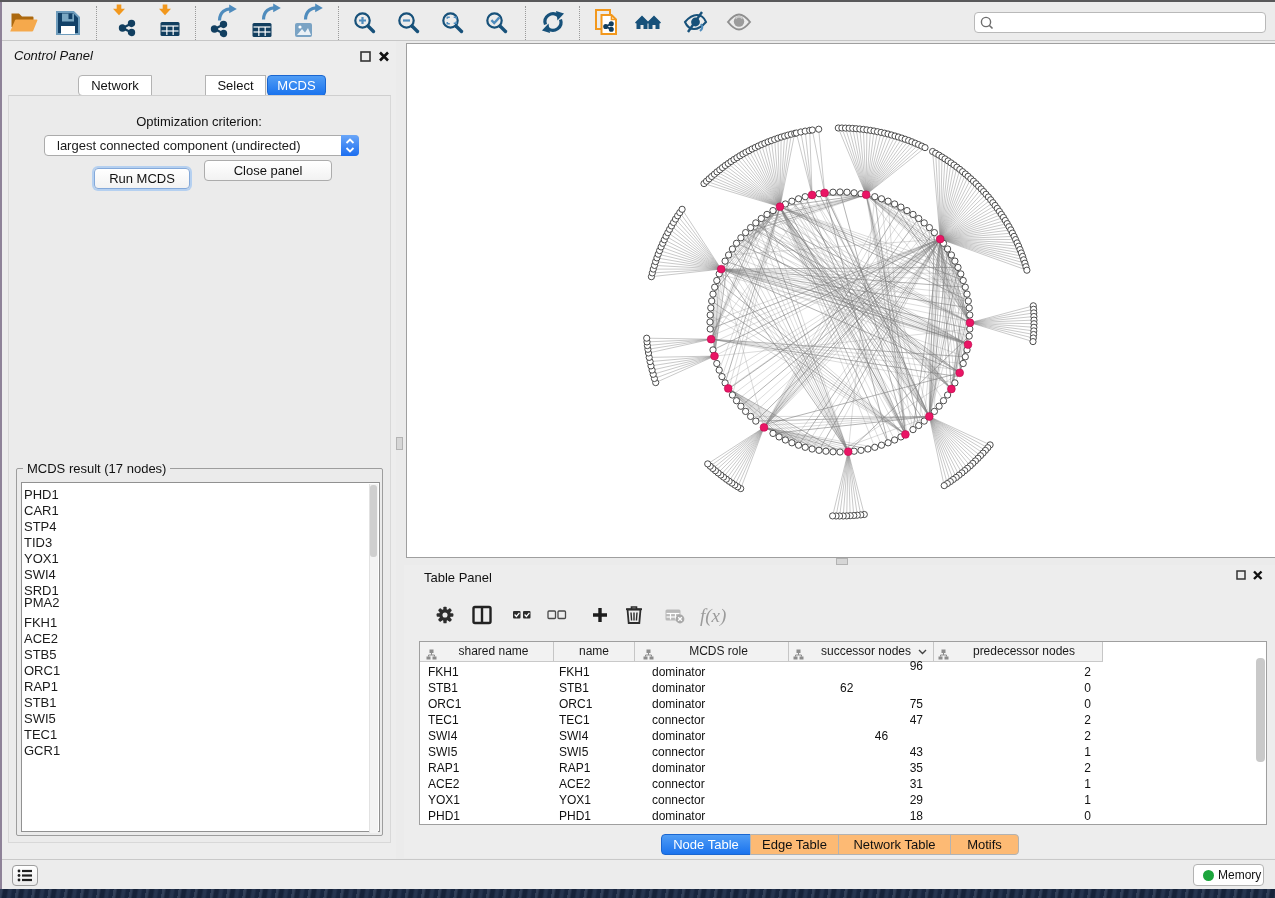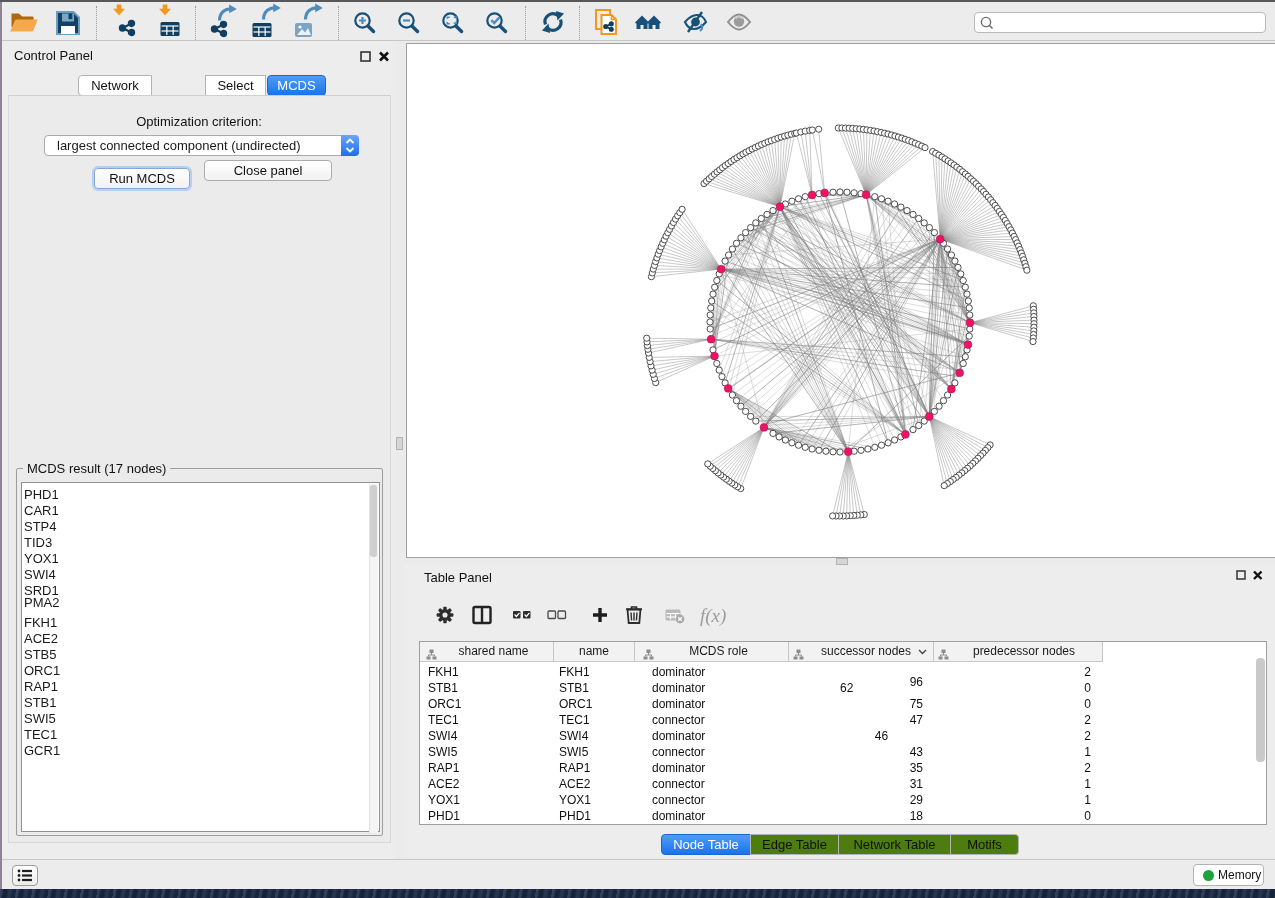--- a/index.html
+++ b/index.html
@@ -12,21 +12,21 @@
 #leftline { left:0; top:2px; width:2px; height:887px; background:#8e8298; }
 #wallpaper { left:0; top:889px; width:1275px; height:9px; background:#16243e; overflow:hidden; }
 
 
 #toolbar { left:2px; top:2px; width:1273px; height:39px; background:#ececec; border-bottom:1px solid #c6c6c6; }
 .tbsep { position:absolute; top:4px; height:34px; width:0; border-left:1px dotted #9a9a9a; }
 #searchbox { position:absolute; left:972px; top:10px; width:292px; height:21px; background:#fff; border:1px solid #b9b9b9; border-radius:4px; }
 
 
 #cpanel { left:2px; top:41px; width:394px; height:818px; background:#ededed; }
-#cpanel-head { position:absolute; left:0; top:0; width:100%; height:26px; }
+#cpanel-head { position:absolute; left:0; top:0; width:100%; height:26px;font-style:italic; }
 #cpanel-title { position:absolute; left:12px; top:7px; font-size:13px; color:#111; }
 #cp-tabsrow { position:absolute; left:0; top:34px; width:100%; height:22px; }
 .cptab { position:absolute; top:0; height:21px; background:#fff; border:1px solid #b3b3b3; font-size:13px; text-align:center; line-height:19px; color:#111; }
 #cp-inner { position:absolute; left:6px; top:54px; width:383px; height:748px; background:#ebebeb; border:1px solid #d8d8d8; border-top:1px solid #cfcfcf; }
 #optlabel { position:absolute; left:0; top:73px; width:100%; text-align:center; font-size:13px; color:#111; }
 #combo { position:absolute; left:42px; top:94px; width:315px; height:21px; background:#fff; border:1px solid #ababab; border-radius:4px; font-size:13px; line-height:19px; padding-left:12px; }
 #combo-btn { position:absolute; right:-1px; top:-1px; width:18px; height:21px; border-radius:0 4px 4px 0; background:linear-gradient(#6aa6f8,#1c6ef0); }
 .btn { position:absolute; height:21px; background:linear-gradient(#ffffff,#f2f2f2); border:1px solid #acacac; border-radius:4px; font-size:13px; text-align:center; color:#111; }
 #runbtn { left:92px; top:127px; width:96px; line-height:19px; box-shadow:0 0 0 2px #b5d0f0; border-color:#84a9da; }
 #closebtn { left:202px; top:119px; width:128px; line-height:19px; }
@@ -44,21 +44,21 @@
 
 
 #tpanel { left:404px; top:565px; width:871px; height:293px; background:#ededed; }
 #tpanel-title { position:absolute; left:20px; top:5px; font-size:13px; color:#111; }
 #ttoolbar { position:absolute; left:8px; top:0; width:871px; height:80px; }
 #tablebox { position:absolute; left:15px; top:76px; width:848px; height:184px; background:#fff; border:1px solid #9f9f9f; }
 #thead { position:absolute; left:0; top:0; height:20px; background:#f2f2f2; border-bottom:1px solid #c9c9c9; font-size:12px; }
 .th { position:absolute; top:0; height:19px; border-right:1px solid #c6c6c6; text-align:center; line-height:19px; color:#1a1a1a; font-size:12px; }
 .td { position:absolute; height:16px; line-height:16px; font-size:12px; color:#111; }
 #ttabs { position:absolute; left:0; top:269px; width:100%; height:22px; }
-.ttab { position:absolute; top:0; height:21px; background:#4d7c0f; border:1px solid #b3b3b3; font-size:13px; text-align:center; line-height:19px; color:#111; }
+.ttab { position:absolute; top:0; height:21px; background:#fdba74; border:1px solid #b3b3b3; font-size:13px; text-align:center; line-height:19px; color:#111; }
 
 
 #statusbar { left:2px; top:859px; width:1273px; height:30px; background:#ececec; border-top:1px solid #c9c9c9; }
 #stico { position:absolute; left:10px; top:5px; width:26px; height:21px; border:1px solid #9d9d9d; border-radius:4px; background:linear-gradient(#fff,#ececec); }
 #membtn { position:absolute; left:1191px; top:4px; width:71px; height:22px; background:#fff; border:1px solid #b3b3b3; border-radius:4px; font-size:12px; color:#111; }
 </style>
 </head>
 <body>
 <div class="abs" id="topline"></div>
 <div class="abs" id="wallpaper">
@@ -1146,21 +1146,21 @@
         <div style="position:absolute;left:518px;top:4px"><svg width="11" height="11">
             <rect x="3.5" y="0.5" width="4" height="3.5" fill="#8c8c8c"></rect>
             <path d="M5.5,4 v2 M2.5,6 h6 M2.5,6 v1.5 M8.5,6 v1.5" stroke="#8c8c8c" stroke-width="1" fill="none"></path>
             <rect x="0.5" y="7.5" width="4" height="3" fill="#8c8c8c"></rect>
             <rect x="6.5" y="7.5" width="4" height="3" fill="#8c8c8c"></rect>
           </svg></div>
       </div>
 <div class="td" style="left:8px;top:22px">FKH1</div>
 <div class="td" style="left:139px;top:22px">FKH1</div>
 <div class="td" style="left:232px;top:22px">dominator</div>
-<div class="td" style="left:420px;top:32px;width:83px;text-align:right">96</div>
+<div class="td" style="left:420px;top:16px;width:83px;text-align:right">96</div>
 <div class="td" style="left:590px;top:22px;width:81px;text-align:right">2</div>
 <div class="td" style="left:8px;top:38px">STB1</div>
 <div class="td" style="left:139px;top:38px">STB1</div>
 <div class="td" style="left:232px;top:38px">dominator</div>
 <div class="td" style="left:420px;top:38px;width:83px;text-align:left">62</div>
 <div class="td" style="left:590px;top:38px;width:81px;text-align:right">0</div>
 <div class="td" style="left:8px;top:54px">ORC1</div>
 <div class="td" style="left:139px;top:54px">ORC1</div>
 <div class="td" style="left:232px;top:54px">dominator</div>
 <div class="td" style="left:420px;top:54px;width:83px;text-align:right">75</div>

